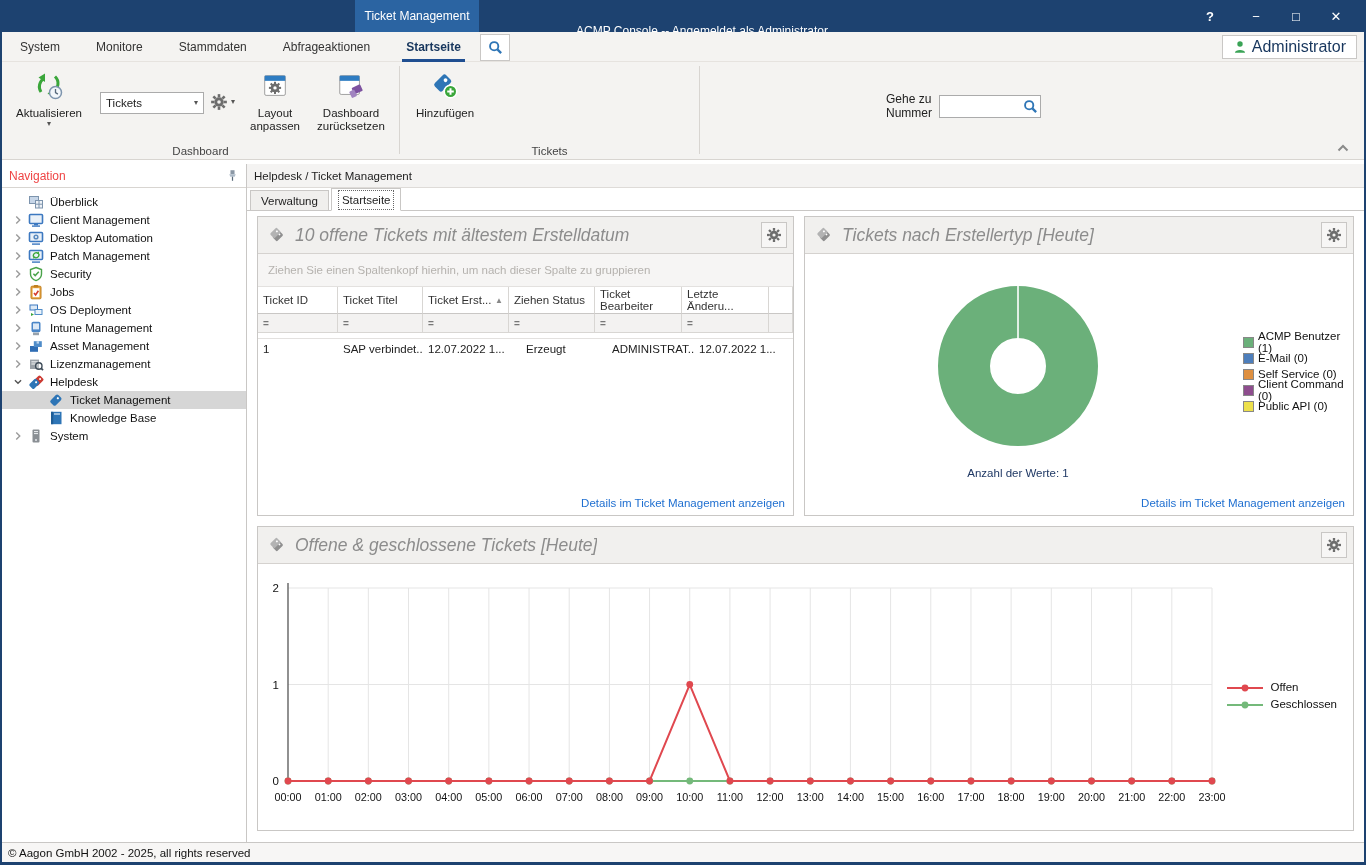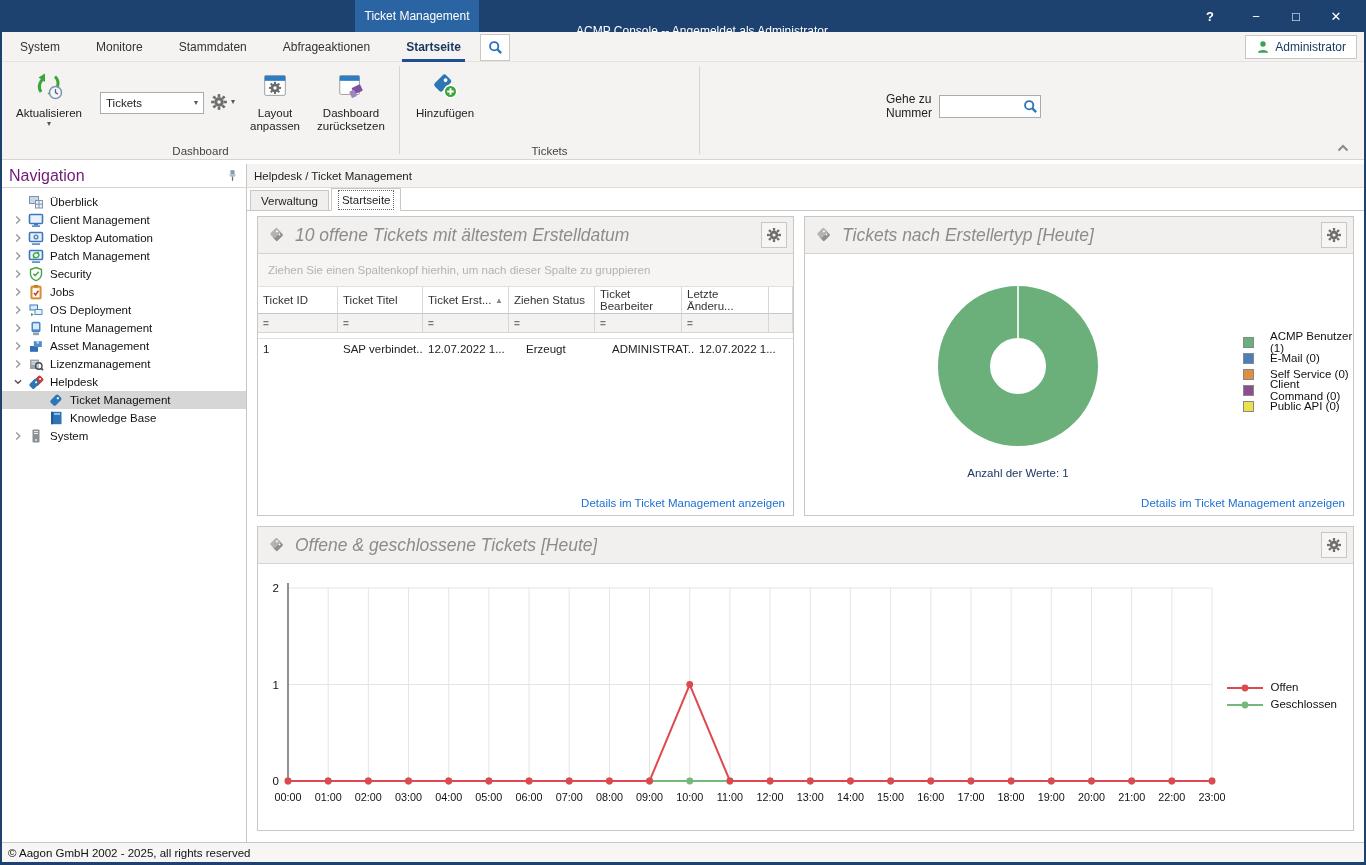--- a/index.html
+++ b/index.html
@@ -16,21 +16,21 @@
   .wbtn { width:40px; height:32px; color:#fff; font-size:13px; display:flex; align-items:center; justify-content:center; cursor:default; }
   .wbtn.help { width:36px; margin-right:8px; font-weight:bold; }
 
   
   .menubar { position:absolute; left:0; top:32px; right:0; height:30px; background:#f4f3f1; border-bottom:1px solid #e6e3df; }
   .menu-items { position:absolute; left:0; top:0; height:30px; display:flex; align-items:stretch; }
   .menu-item { padding:0 18px; display:flex; align-items:center; font-size:12px; color:#333; position:relative; }
   .menu-item.active { font-weight:bold; color:#17365d; }
   .menu-item.active::after { content:""; position:absolute; left:14px; right:14px; bottom:0; height:3px; background:#1f4e91; }
   .menu-search { position:absolute; left:478px; top:2px; width:30px; height:27px; background:#fff; border:1px solid #c9c7c5; display:flex; align-items:center; justify-content:center; }
-  .admin-btn { position:absolute; right:7px; top:3px; height:24px; background:#fff; border:1px solid #c9c7c5; display:flex; align-items:center; gap:5px; padding:0 10px; color:#17365d; font-size:12px; }
+  .admin-btn { position:absolute; right:7px; top:3px; height:24px; background:#fff; border:1px solid #c9c7c5; display:flex; align-items:center; gap:5px; padding:0 10px; color:#17365d; font-size:16px; }
 
   
   .ribbon { position:absolute; left:0; top:62px; right:0; height:98px; background:#f4f3f1; border-bottom:1px solid #d8d5d1; }
   .rb-group { position:absolute; top:0; height:98px; }
   .rb-sep { position:absolute; top:4px; width:1px; height:88px; background:#d8d5d1; }
   .grp-label { position:absolute; bottom:3px; left:0; right:0; text-align:center; color:#444; font-size:11.5px; }
   .bigbtn { position:absolute; top:6px; width:66px; height:74px; display:flex; flex-direction:column; align-items:center; text-align:center; color:#222; }
   .bigbtn .bicon { height:36px; display:flex; align-items:center; justify-content:center; }
   .bigbtn .blabel { line-height:13px; margin-top:3px; }
   .caret { font-size:8px; color:#555; line-height:8px; }
@@ -38,21 +38,21 @@
   .gearbtn { position:absolute; left:208px; top:31px; display:flex; align-items:center; gap:3px; }
   .goto-wrap { position:absolute; left:486px; top:30px; display:flex; align-items:center; gap:7px; }
   .goto-input { position:relative; width:102px; height:23px; }
   .goto-input input { width:102px; height:23px; border:1px solid #ababab; padding:0 22px 0 4px; font:inherit; }
   .goto-input .mag { position:absolute; right:3px; top:4px; }
   .rb-collapse { position:absolute; right:14px; bottom:6px; }
 
   
   .bodyarea { position:absolute; left:0; top:164px; right:0; bottom:20px; display:flex; }
   .sidebar { width:245px; border-right:1px solid #c9c7c5; background:#fff; flex:none; }
-  .nav-header { height:24px; border-bottom:1px solid #d8d5d1; display:flex; align-items:center; justify-content:space-between; padding:0 7px; font-size:16px; color:#701a75; }
+  .nav-header { height:24px; border-bottom:1px solid #d8d5d1; display:flex; align-items:center; justify-content:space-between; padding:0 7px; font-size:12px; color:#ef4444; }
   .nav-items { padding-top:5px; }
   .nav-row { height:18px; display:flex; align-items:center; cursor:default; }
   .nav-row.selected { background:#d6d6d6; }
   .nav-chevron { width:16px; height:16px; flex:none; display:flex; align-items:center; justify-content:center; margin-left:8px; }
   .nav-row.depth1 .nav-chevron { margin-left:28px; }
   .nav-icon { width:16px; height:16px; flex:none; margin:0 6px 0 2px; }
   .nav-label { font-size:11.5px; color:#111; white-space:nowrap; }
 
   .content { flex:1; display:flex; flex-direction:column; background:#fff; min-width:0; }
   .breadcrumb { height:24px; background:#f4f3f2; border-bottom:1px solid #dedbd8; display:flex; align-items:center; padding-left:7px; color:#222; }
@@ -77,21 +77,21 @@
   .th { height:27px; background:#fff; border-right:1px solid #d8d6d3; border-bottom:1px solid #c9c7c5; display:flex; align-items:center; padding:0 5px; color:#333; }
   .th .sort { margin-left:auto; font-size:8px; color:#888; }
   .fc { height:19px; background:#f3f2f1; border-right:1px solid #d8d6d3; border-bottom:1px solid #d8d6d3; display:flex; align-items:center; padding-left:5px; color:#777; font-weight:bold; font-size:10px; }
   .tbl-gap { height:6px; border-bottom:1px solid #e3e1df; }
   .dc { height:19px; display:flex; align-items:center; padding:0 5px; color:#222; white-space:nowrap; overflow:hidden; }
 
   
   .donut-wrap { position:absolute; left:128px; top:27px; width:170px; height:170px; }
   .donut-caption { position:absolute; left:118px; width:190px; top:213px; text-align:center; color:#1f3864; font-size:11.5px; }
   .pie-legend { position:absolute; left:438px; top:80px; }
-  .legend-row { display:flex; align-items:center; gap:16px; height:16px; font-size:11.5px; color:#111; }
+  .legend-row { display:flex; align-items:center; gap:4px; height:16px; font-size:11.5px; color:#111; }
   .swatch { width:11px; height:11px; border:1px solid #888; flex:none; }
 
   
   .line-chart-svg { position:absolute; left:4px; top:12px; }
   .line-legend { position:absolute; right:16px; top:112px; }
   .line-legend .legend-row { gap:7px; height:17px;align-items:flex-end; }
 
   
   .statusbar { position:absolute; left:0; right:0; bottom:0; height:20px; background:#f7f6f5; border-top:1px solid #c9c7c5; display:flex; align-items:center; padding-left:6px; font-size:11.5px; color:#111; }
 

